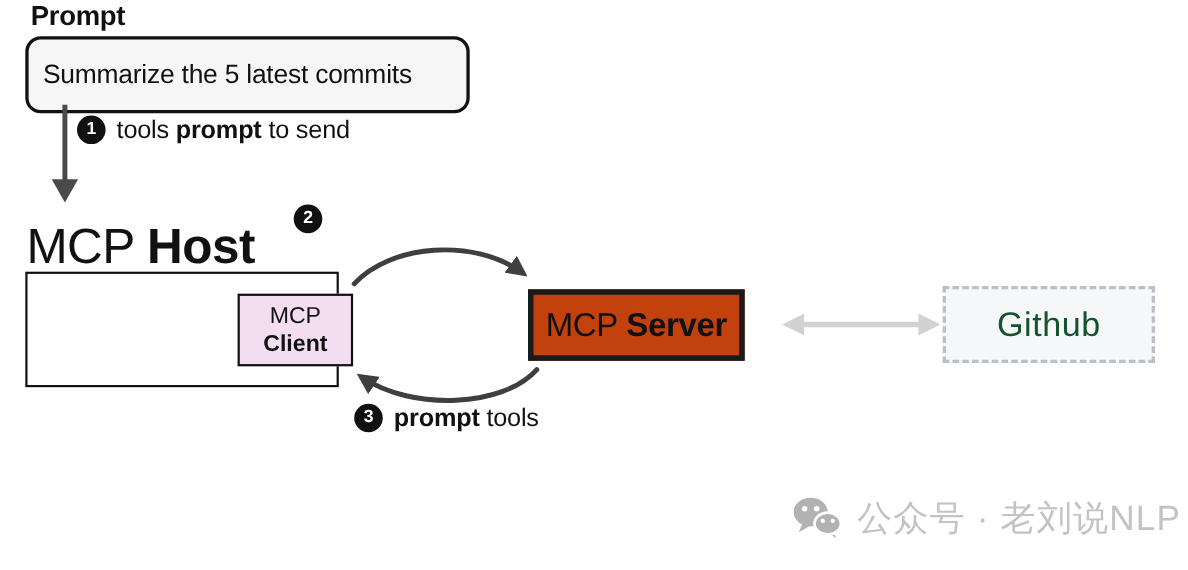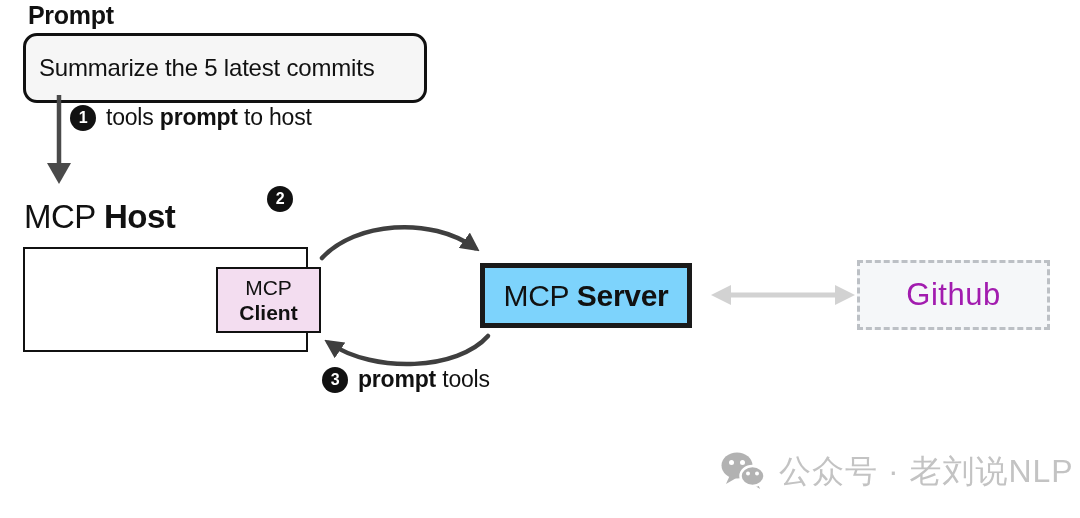--- a/index.html
+++ b/index.html
@@ -47,21 +47,21 @@
   }
   .step-row b { font-weight: 700; }
 
   .step1 { left: 70px; top: 104px; }
   .step2 { left: 267px; top: 186px; font-size: 22px; }
   .step3 { left: 322px; top: 366px; }
 
   
   .host-title {
     left: 24px; top: 198px;
-    font-size: 33px; font-weight: 400; letter-spacing: -0.5px;
+    font-size: 45px; font-weight: 400; letter-spacing: -0.5px;
   }
   .host-title b { font-weight: 700; }
   .host-box {
     left: 23px; top: 247px;
     width: 285px; height: 105px;
     background: #ffffff;
     border: 2.5px solid #111111;
   }
   .client-box {
     left: 216px; top: 267px;
@@ -71,38 +71,38 @@
     display: flex; flex-direction: column;
     align-items: center; justify-content: center;
     font-size: 21px; line-height: 1.2;
     z-index: 3;
   }
   .client-box .l2 { font-weight: 700; }
 
   
   .server-box {
     left: 480px; top: 263px;
-    width: 212px; height: 65px;
-    background: #7dd3fc;
+    width: 197px; height: 65px;
+    background: #c2410c;
     border: 5px solid #1a1a1a;
     display: flex; align-items: center; justify-content: center;
     font-size: 30px; letter-spacing: -0.3px;
     white-space: nowrap;
     z-index: 2;
   }
   .server-box b { font-weight: 700; }
 
   
   .github-box {
     left: 857px; top: 260px;
     width: 193px; height: 70px;
     background: #f5f7f9;
     border: 3px dashed #bcc0c5;
     display: flex; align-items: center; justify-content: center;
-    font-size: 31px; color: #a21caf; letter-spacing: 0.5px;
+    font-size: 31px; color: #14532d; letter-spacing: 0.5px;
   }
 
   
   .tools-list {
     left: 366px; top: 399px;
     list-style: disc;
     padding-left: 24px;
     font-size: 20px; letter-spacing: -0.2px;
   }
   .tools-list li { margin-bottom: 7px; line-height: 21px; }
@@ -125,21 +125,21 @@
     <span>Summarize the 5 latest commits</span>
   </div>
 
   <svg class="abs" style="left:44px; top:95px;" width="30" height="90" viewBox="0 0 30 90">
     <line x1="15" y1="0" x2="15" y2="70" stroke="#4a4a4a" stroke-width="4.5"></line>
     <polygon points="3,68 27,68 15,89" fill="#4a4a4a"></polygon>
   </svg>
 
   <div class="abs step-row step1">
     <span class="badge">1</span>
-    <span><span>tools </span><b>prompt</b><span> to host</span></span>
+    <span><span>tools </span><b>prompt</b><span> to send</span></span>
   </div>
 
   <div class="abs host-title"><span>MCP </span><b>Host</b></div>
   <div class="abs host-box"></div>
 
   <div class="abs client-box">
     <span class="l1">MCP</span>
     <span class="l2">Client</span>
   </div>
 

